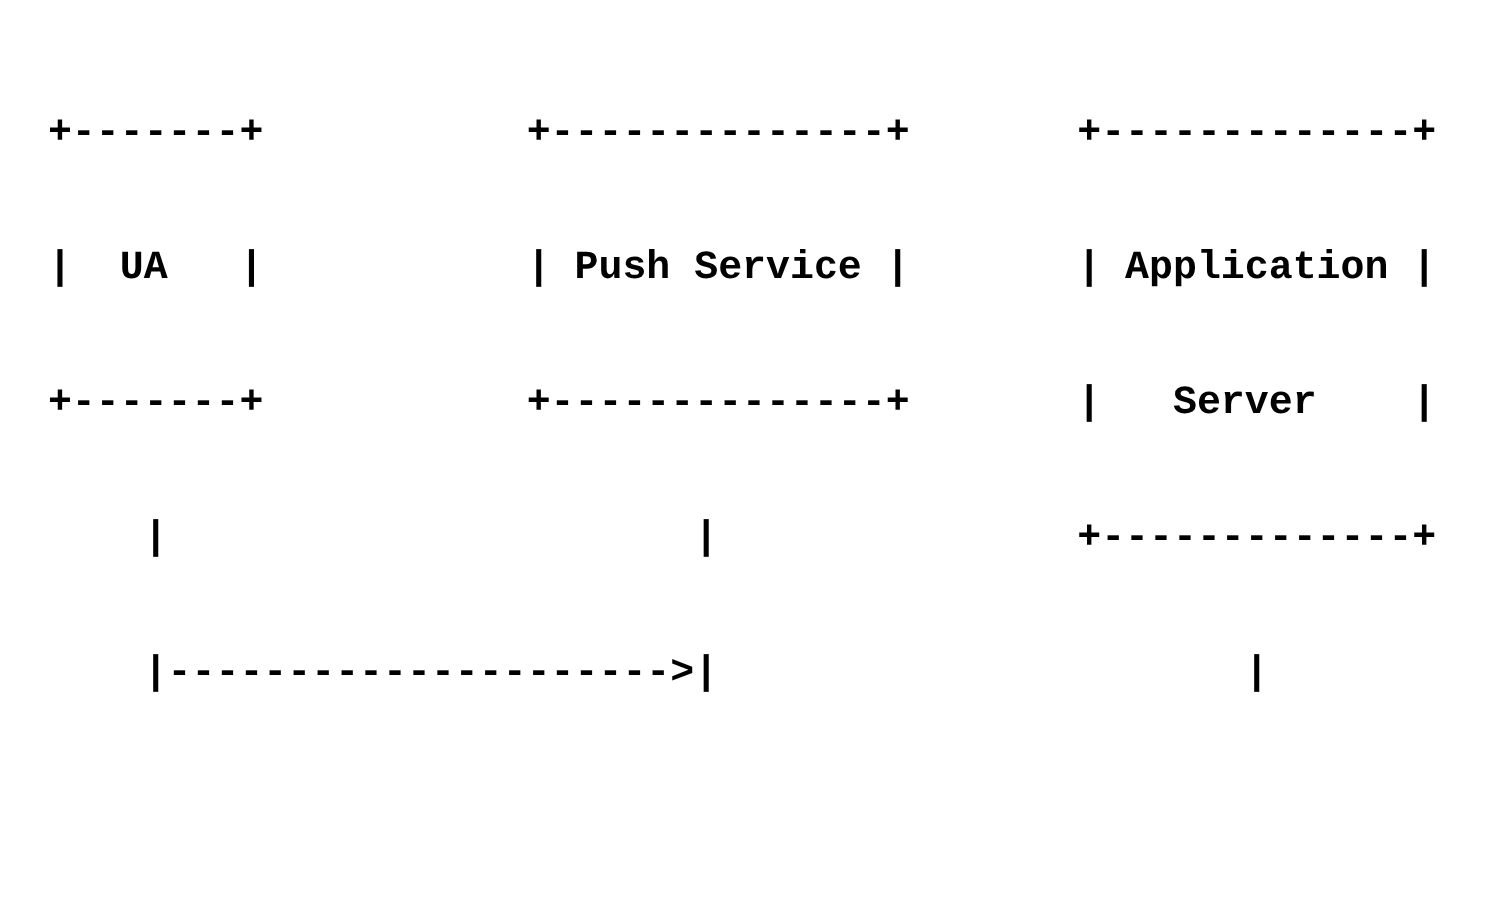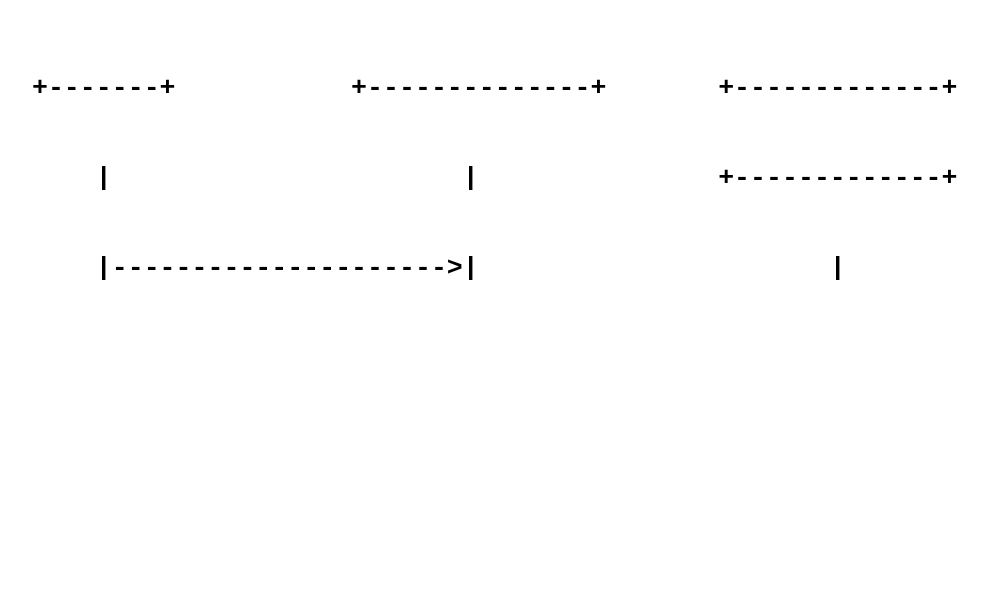--- a/index.html
+++ b/index.html
@@ -22,20 +22,22 @@
     white-space: pre;
     height: 30px;
   }
 </style>
 </head>
 <body>
 
 <div class="page">
   <div class="diagram">
     <div class="line">  +-------+           +--------------+       +-------------+</div>
+    <div class="line">  |  UA   |           | Push Service |       | Application |</div>
+    <div class="line">  +-------+           +--------------+       |   Server    |</div>
     <div class="line">      |                      |               +-------------+</div>
     <div class="line">      |---------------------&gt;|                      |</div>
     
     
     
     
     
     
     
     

